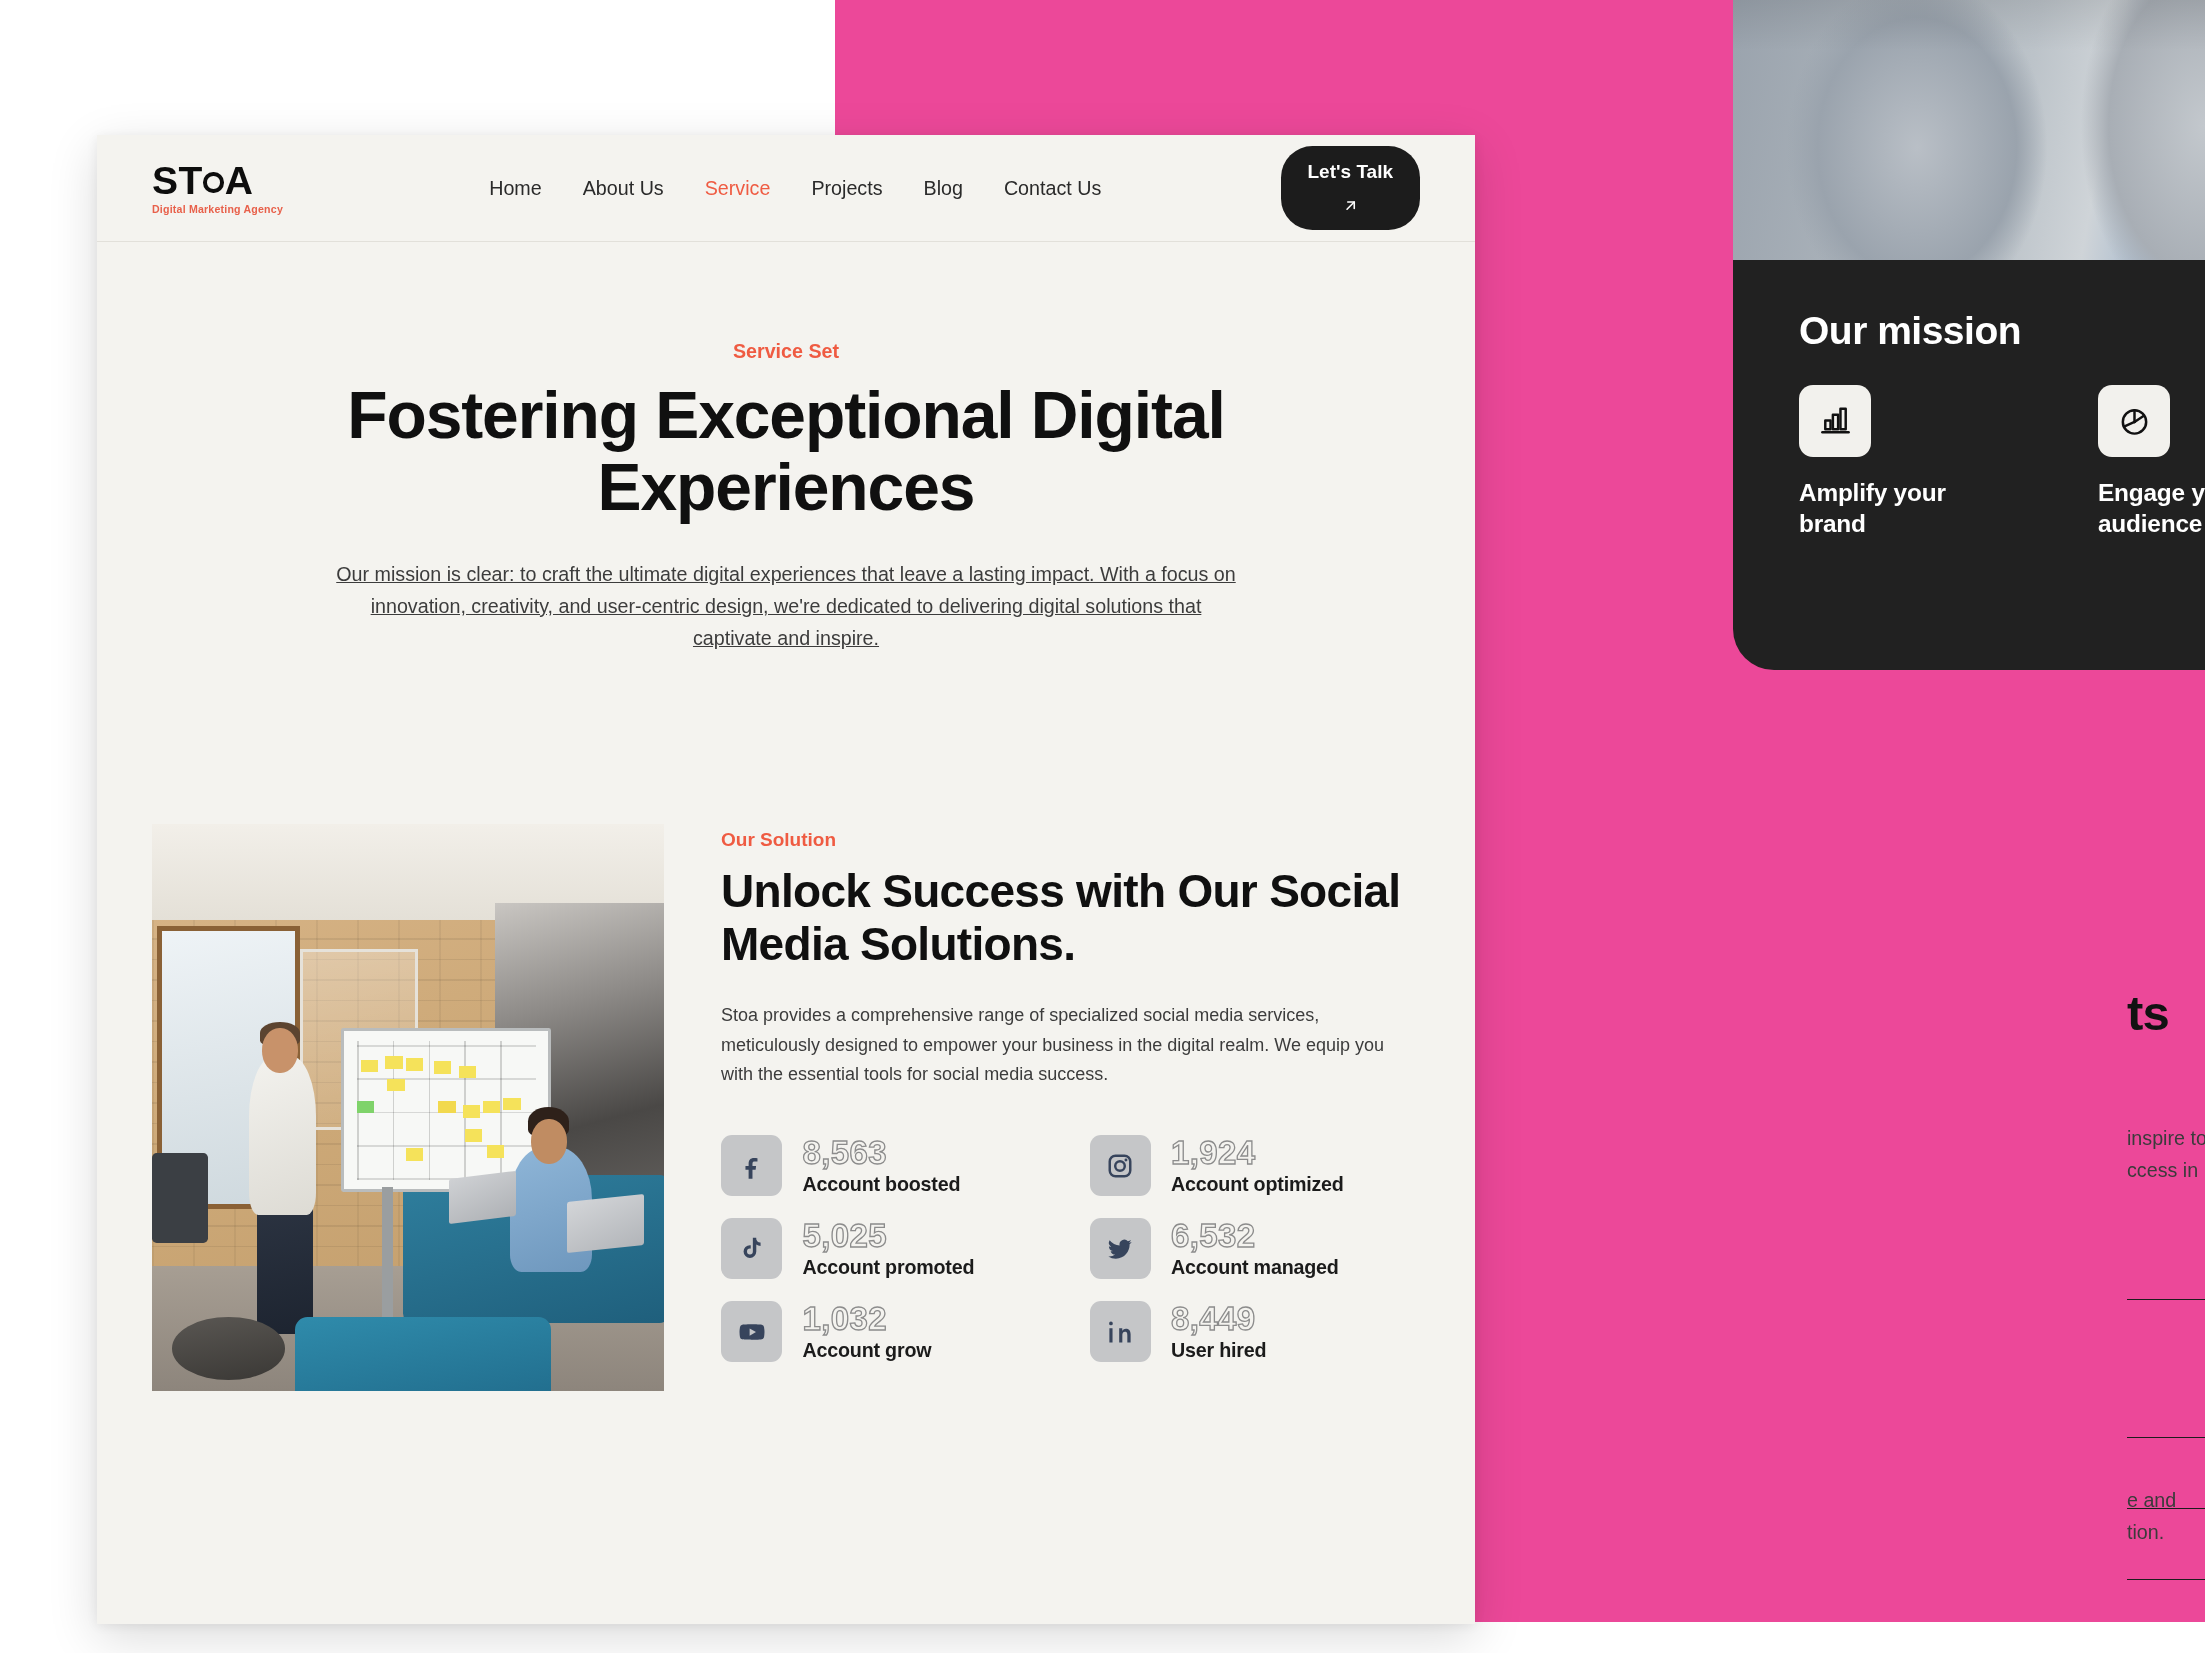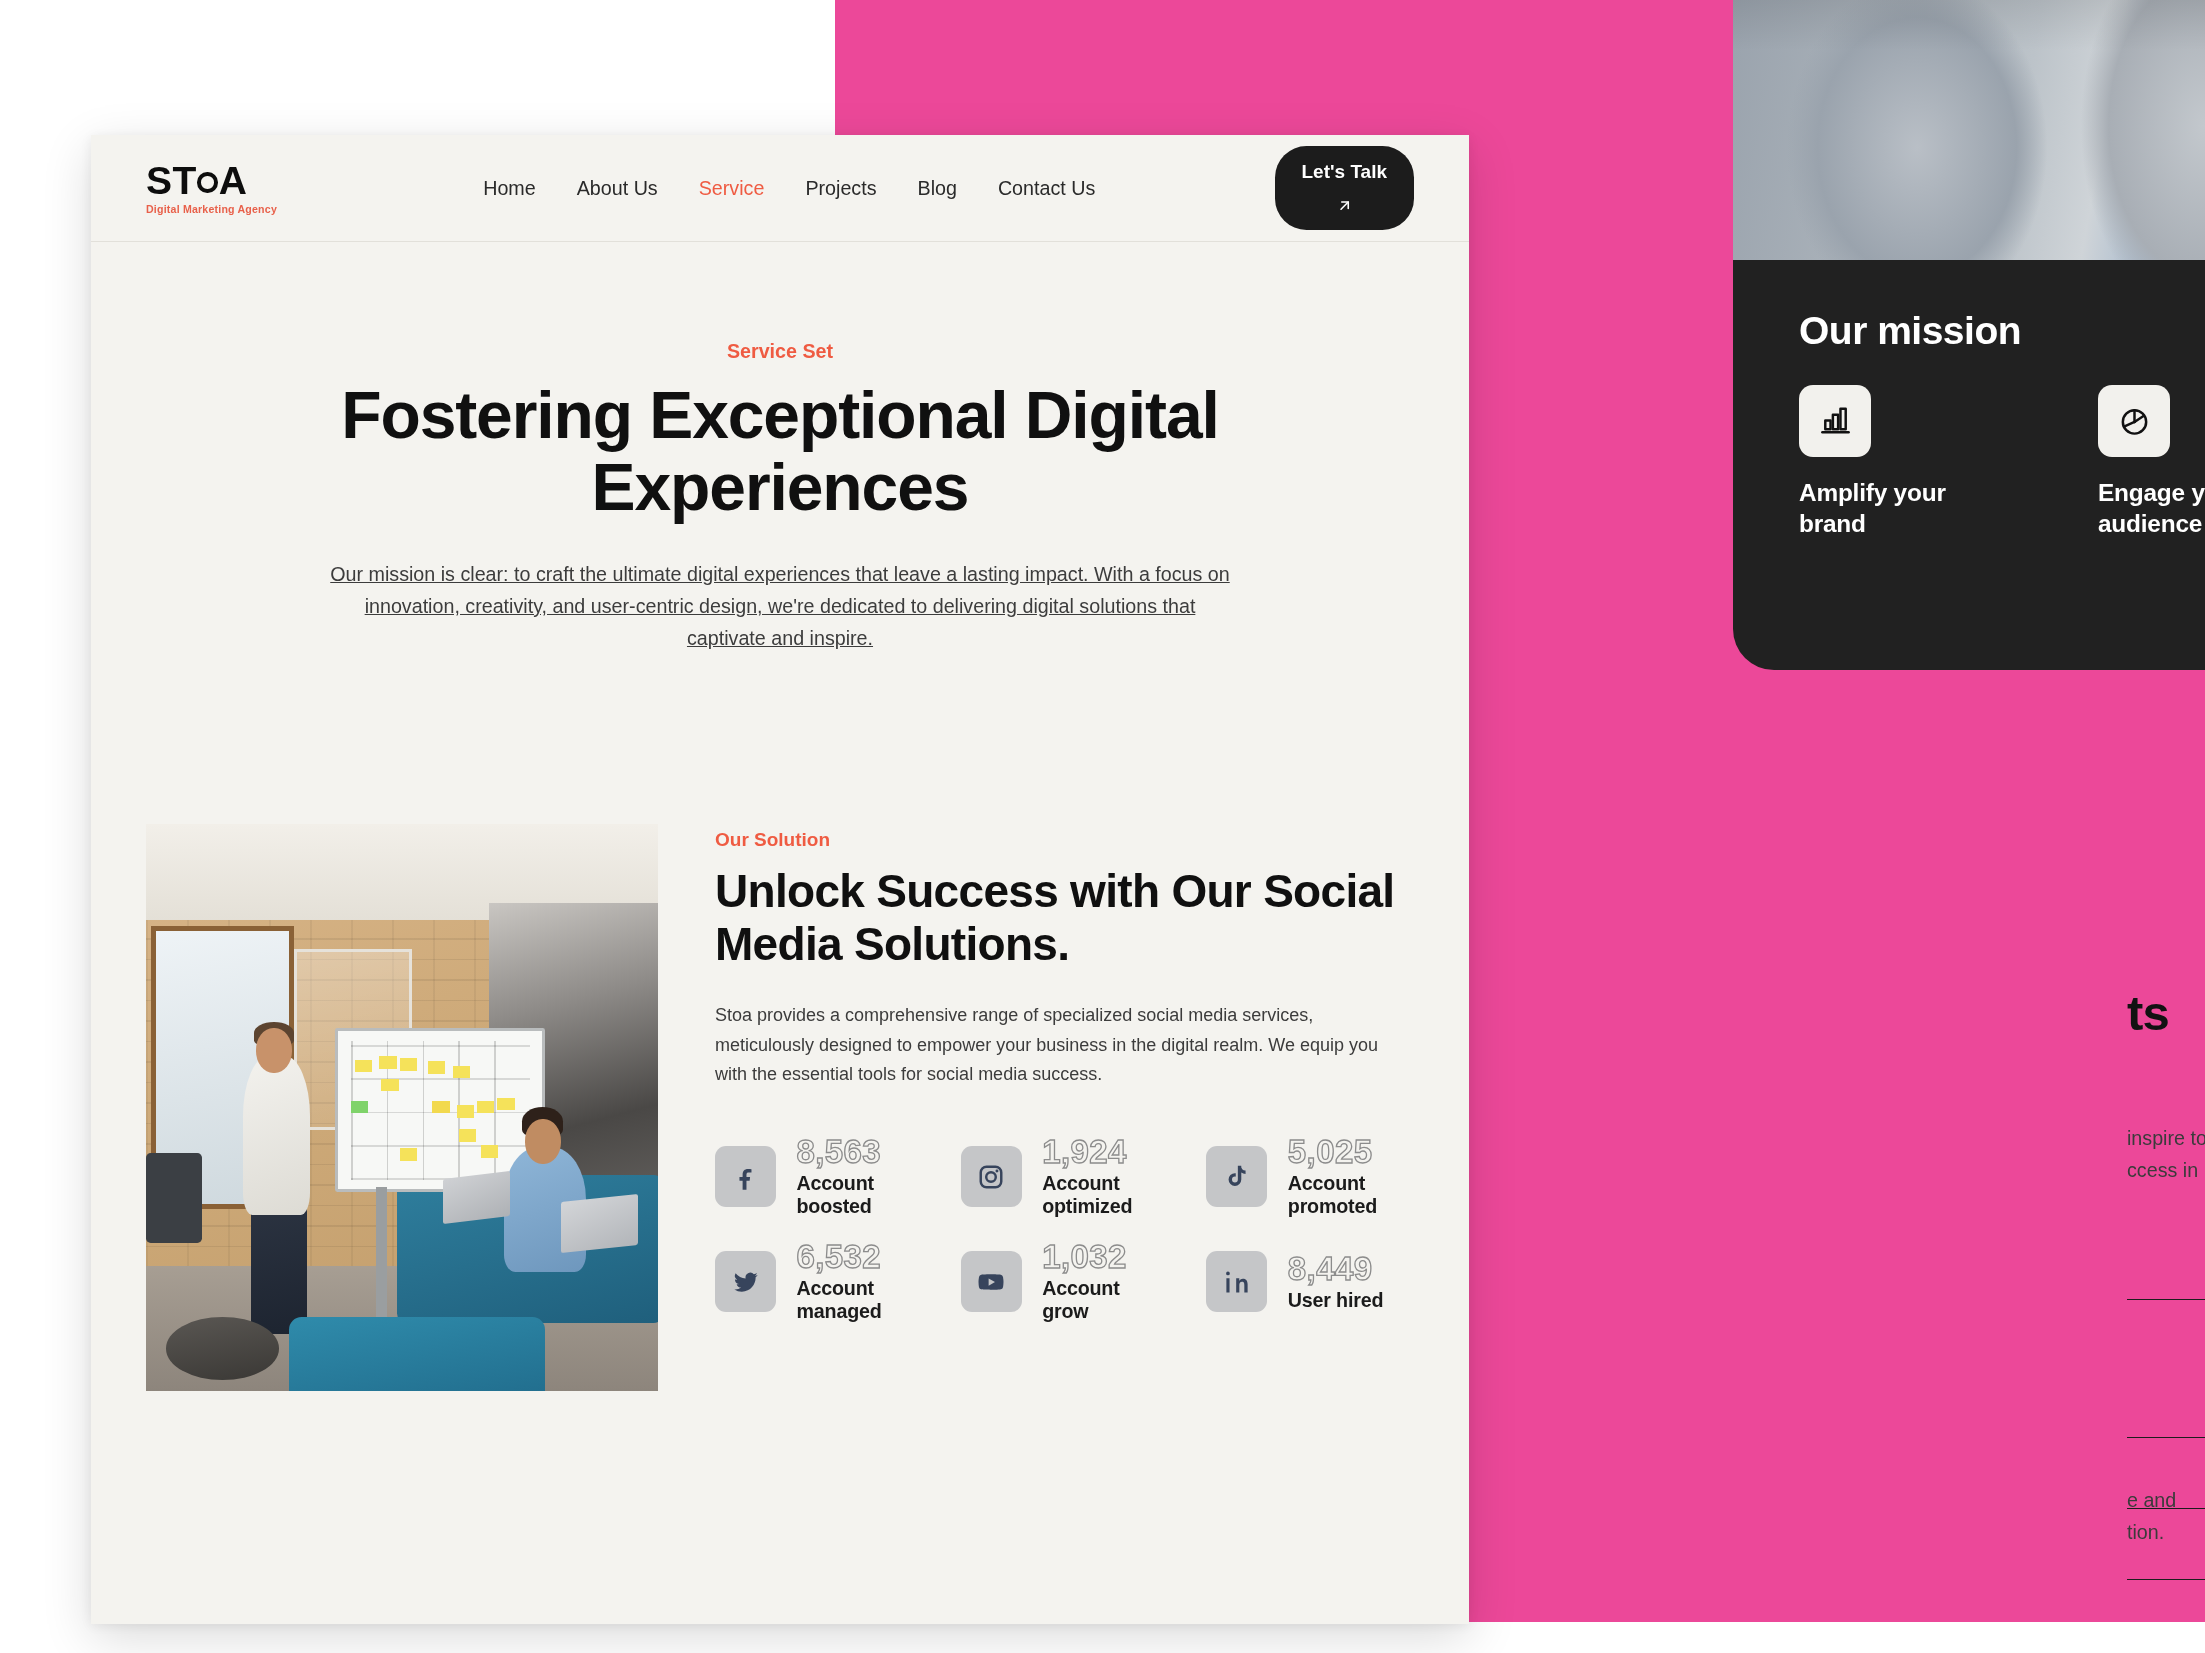--- a/index.html
+++ b/index.html
@@ -153,21 +153,21 @@
     font-size: 19.7px;
     line-height: 1.6;
     color: #3b3b3b;
     white-space: nowrap;
   }
 
   
 
   .front-card {
     position: absolute;
-    left: 91px;
+    left: 97px;
     top: 135px;
     width: 1378px;
     height: 1489px;
     background: #f4f3ef;
     box-shadow: 0 14px 47px rgba(0,0,0,.14), 0 2.4px 11px rgba(0,0,0,.07);
     overflow: hidden;
   }
 
   
   .navbar {
@@ -409,21 +409,21 @@
     font-size: 18px;
     line-height: 1.63;
     color: #3c3c3c;
     margin-bottom: 46px;
     max-width: 709px;
   }
 
   
   .stats-grid {
     display: grid;
-    grid-template-columns: repeat(3, 1fr);
+    grid-template-columns: repeat(2, 1fr);
     column-gap: 38px;
     row-gap: 22px;
     max-width: 740px;
   }
   .stat {
     display: flex;
     align-items: center;
     gap: 20.5px;
   }
   .stat-icon {

